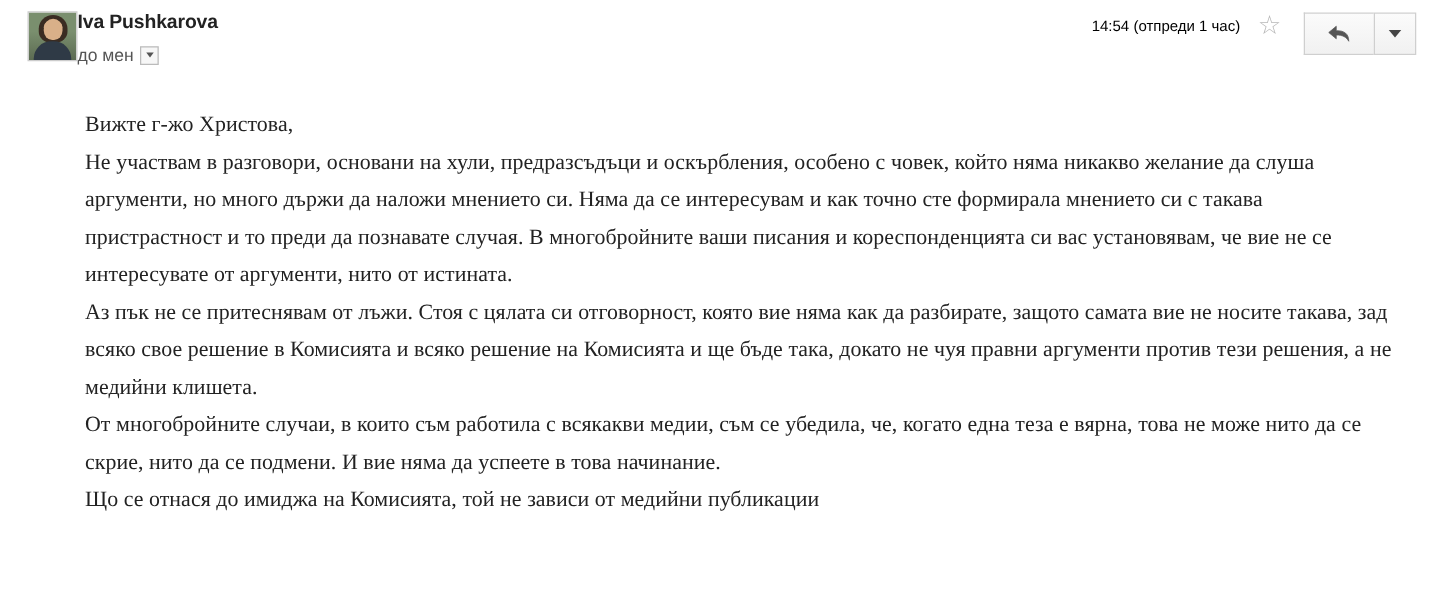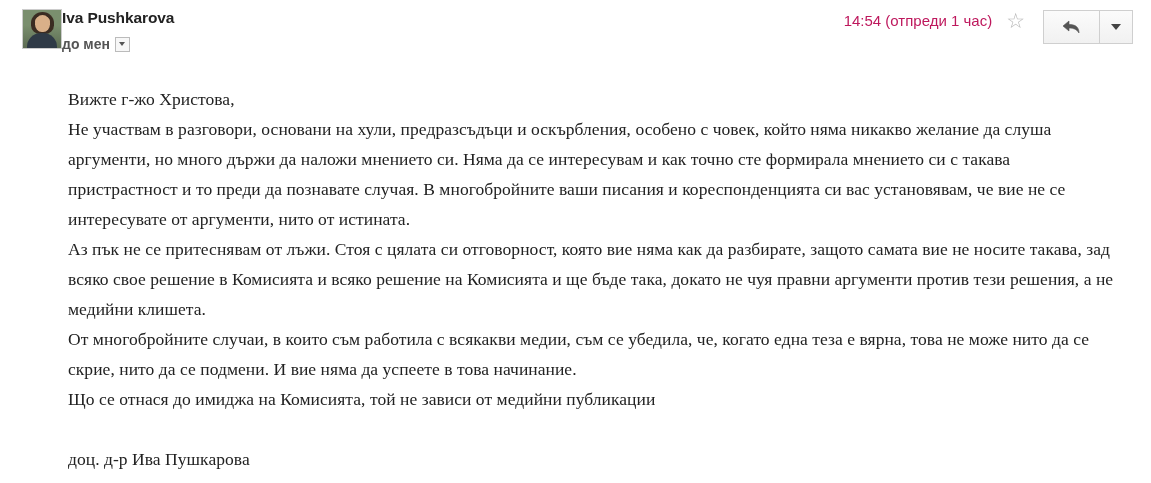--- a/index.html
+++ b/index.html
@@ -93,21 +93,20 @@
     line-height: 20px;
     letter-spacing: -0.1px;
   }
   .recipient-line {
     margin-top: 8px;
     display: flex;
     align-items: center;
     font-size: 14px;
     color: #555555;
     line-height: 16px;
-    font-weight: bold;
   }
   .recipient-text {
     color: #555555;
   }
   .caret-btn {
     display: inline-flex;
     align-items: center;
     justify-content: center;
     width: 15px;
     height: 15px;
@@ -124,22 +123,22 @@
     border-top: 4px solid #555555;
   }
 
   .header-right {
     display: flex;
     align-items: flex-start;
     flex: 0 0 auto;
     margin-top: 2px;
   }
   .timestamp {
-    font-size: 15px;
-    color: #be185d;
+    font-size: 12px;
+    color: #000000;
     line-height: 22px;
     white-space: nowrap;
   }
   .star {
     margin-left: 14px;
     font-size: 21px;
     line-height: 22px;
     color: #b8b8b8;
     cursor: pointer;
   }
@@ -225,16 +224,15 @@
     </div>
 
   </div>
 
   <div class="body-text">
     <p>Вижте г-жо Христова,</p>
     <p>Не участвам в разговори, основани на хули, предразсъдъци и оскърбления, особено с човек, който няма никакво желание да слуша аргументи, но много държи да наложи мнението си. Няма да се интересувам и как точно сте формирала мнението си с такава пристрастност и то преди да познавате случая. В многобройните ваши писания и кореспонденцията си вас установявам, че вие не се интересувате от аргументи, нито от истината.</p>
     <p>Аз пък не се притеснявам от лъжи. Стоя с цялата си отговорност, която вие няма как да разбирате, защото самата вие не носите такава, зад всяко свое решение в Комисията и всяко решение на Комисията и ще бъде така, докато не чуя правни аргументи против тези решения, а не медийни клишета.</p>
     <p>От многобройните случаи, в които съм работила с всякакви медии, съм се убедила, че, когато една теза е вярна, това не може нито да се скрие, нито да се подмени. И вие няма да успеете в това начинание.</p>
     <p>Що се отнася до имиджа на Комисията, той не зависи от медийни публикации</p>
-    <p class="spaced-before">доц. д-р Ива Пушкарова</p>
   </div>
 
 </div>
 
 </body></html>

